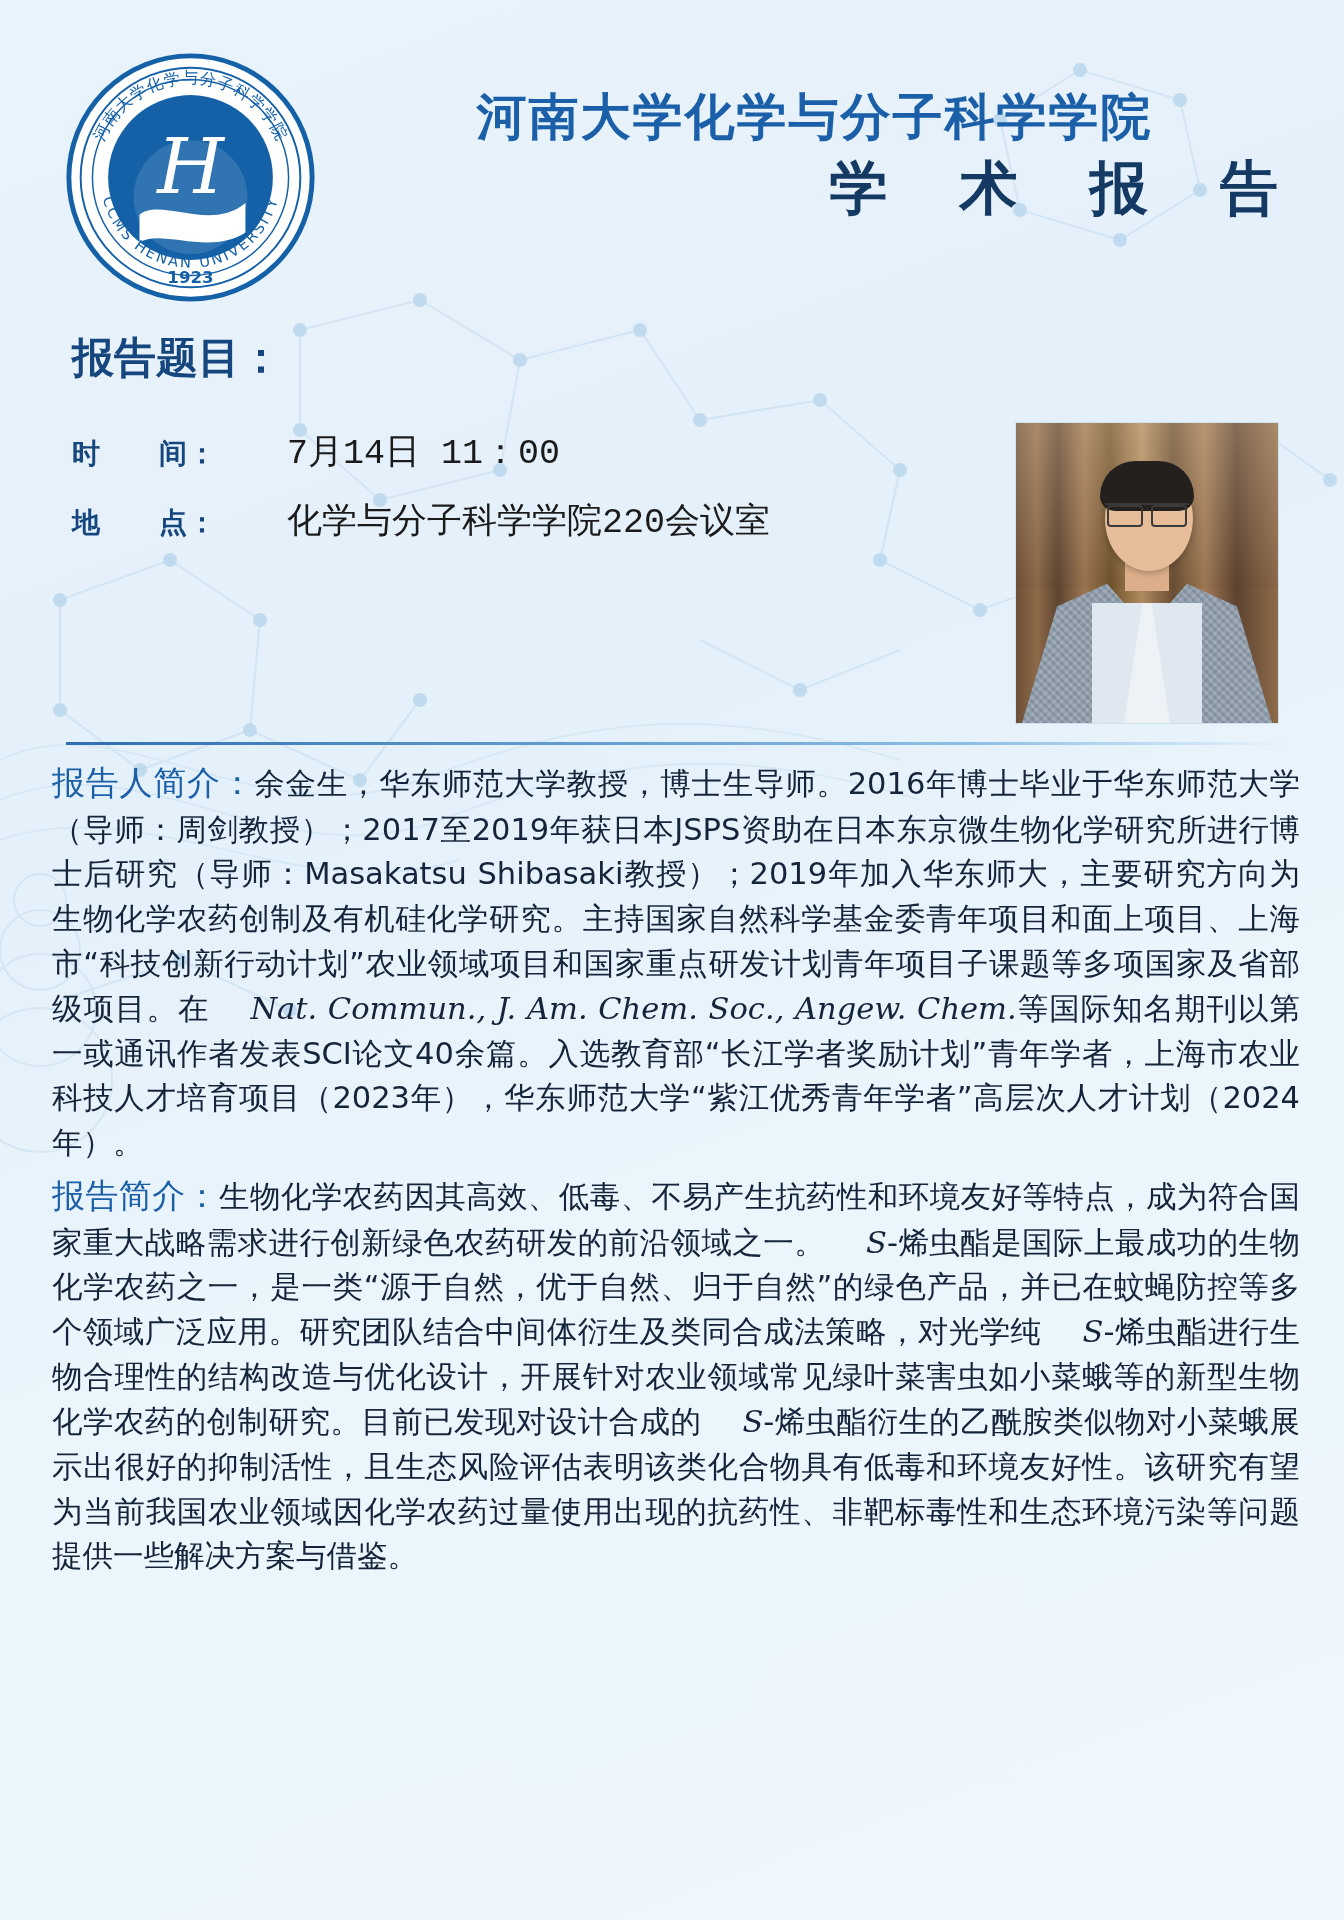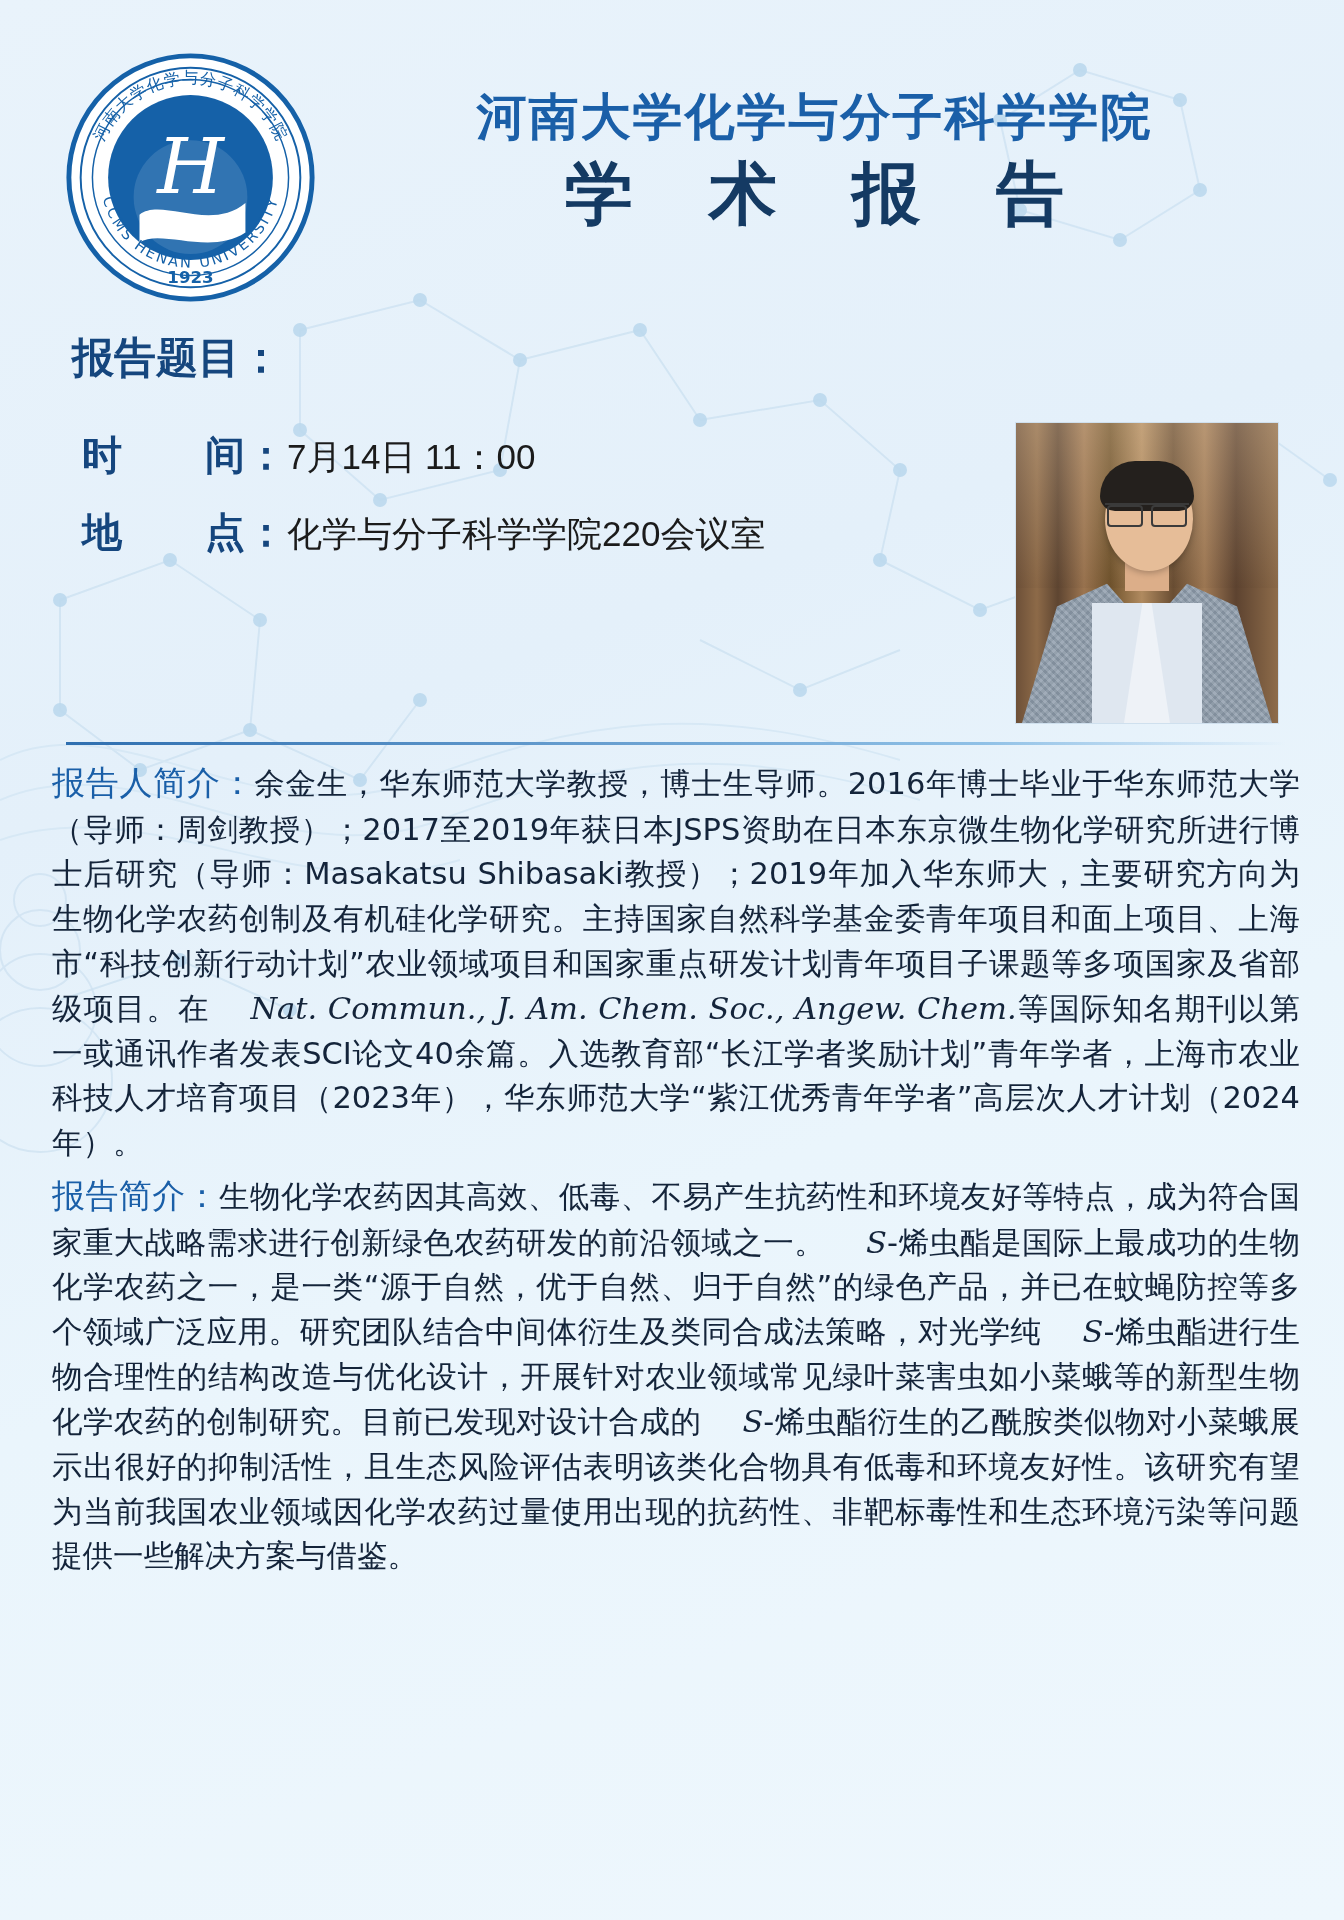--- a/index.html
+++ b/index.html
@@ -61,26 +61,27 @@
     font-size: 50px;
     font-weight: bold;
     color: #1a5fa8;
     letter-spacing: 2px;
     line-height: 1.1;
     margin-bottom: 10px;
     white-space: nowrap;
   }
   .report-title-big {
     font-family: "DejaVu Sans", "Liberation Sans", sans-serif;
-    font-size: 68px;
+    font-size: 58px;
     font-weight: bold;
     color: #143a63;
     letter-spacing: 26px;
     line-height: 1.15;
     text-indent: 26px;
+    text-align: right;
   }
   
   .info-block {
     position: relative;
     z-index: 2;
     padding: 30px 55px 0 72px;
     box-sizing: border-box;
   }
   .topic-row {
     display: flex;
@@ -111,30 +112,29 @@
     flex: 1;
     padding-top: 6px;
   }
   .meta-row {
     display: flex;
     align-items: baseline;
     margin-bottom: 22px;
   }
   .meta-label {
     font-family: "DejaVu Sans", "Liberation Sans", sans-serif;
-    font-size: 40px;
+    font-size: 28px;
     font-weight: bold;
     color: #15467e;
     width: 215px;
     flex: 0 0 215px;
     letter-spacing: 1px;
-    text-align: right;
   }
   .meta-value {
-    font-family: Liberation Sans, sans-serif;
+    font-family: Liberation Mono, monospace;
     font-size: 35px;
     color: #1b1b1b;
   }
   .photo {
     width: 262px;
     height: 300px;
     flex: 0 0 262px;
     margin-right: 10px;
     border: 1px solid #cfe0ee;
     overflow: hidden;

